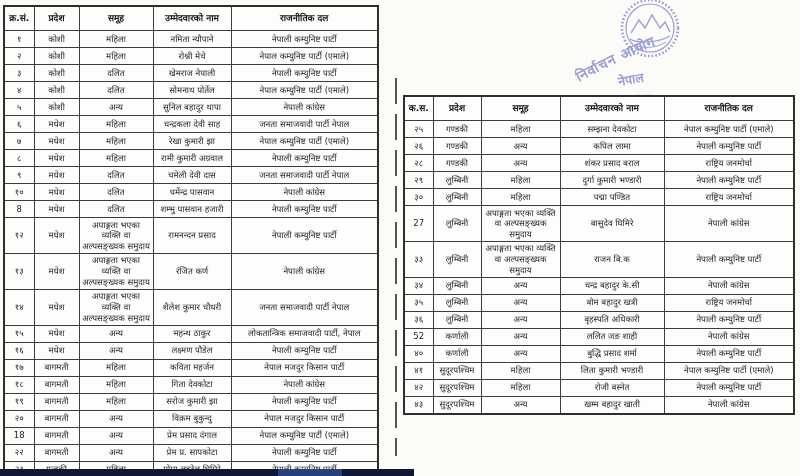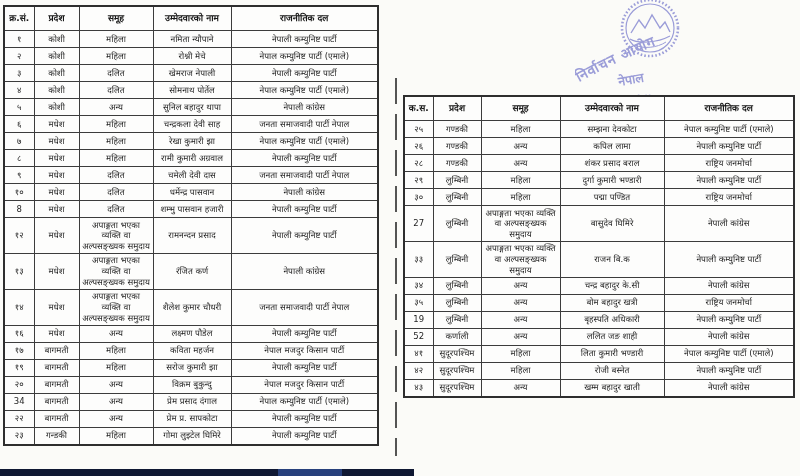--- a/index.html
+++ b/index.html
@@ -207,49 +207,63 @@
           <td>नेपाली कांग्रेस</td>
         </tr>
         <tr>
           <td>१४</td>
           <td>मधेश</td>
           <td>अपाङ्गता भएका व्यक्ति वा अल्पसङ्ख्यक समुदाय</td>
           <td>शैलेश कुमार चौधरी</td>
           <td>जनता समाजवादी पार्टी नेपाल</td>
         </tr>
         <tr>
+          <td>१५</td>
+          <td>मधेश</td>
+          <td>अन्य</td>
+          <td>महन्थ ठाकुर</td>
+          <td>लोकतान्त्रिक समाजवादी पार्टी, नेपाल</td>
+        </tr>
+        <tr>
           <td>१६</td>
           <td>मधेश</td>
           <td>अन्य</td>
           <td>लक्ष्मण पौडेल</td>
           <td>नेपाली कम्युनिष्ट पार्टी</td>
         </tr>
         <tr>
           <td>१७</td>
           <td>बागमती</td>
           <td>महिला</td>
           <td>कविता महर्जन</td>
           <td>नेपाल मजदुर किसान पार्टी</td>
         </tr>
         <tr>
+          <td>१८</td>
+          <td>बागमती</td>
+          <td>महिला</td>
+          <td>गिता देवकोटा</td>
+          <td>नेपाली कांग्रेस</td>
+        </tr>
+        <tr>
           <td>१९</td>
           <td>बागमती</td>
           <td>महिला</td>
           <td>सरोज कुमारी झा</td>
           <td>नेपाली कम्युनिष्ट पार्टी</td>
         </tr>
         <tr>
           <td>२०</td>
           <td>बागमती</td>
           <td>अन्य</td>
           <td>विक्रम बुकुन्दु</td>
           <td>नेपाल मजदुर किसान पार्टी</td>
         </tr>
         <tr>
-          <td>34</td>
+          <td>18</td>
           <td>बागमती</td>
           <td>अन्य</td>
           <td>प्रेम प्रसाद दंगाल</td>
           <td>नेपाल कम्युनिष्ट पार्टी (एमाले)</td>
         </tr>
         <tr>
           <td>२२</td>
           <td>बागमती</td>
           <td>अन्य</td>
           <td>प्रेम प्र. सापकोटा</td>
@@ -340,32 +354,39 @@
           <td>नेपाली कांग्रेस</td>
         </tr>
         <tr>
           <td>३५</td>
           <td>लुम्बिनी</td>
           <td>अन्य</td>
           <td>बोम बहादुर खत्री</td>
           <td>राष्ट्रिय जनमोर्चा</td>
         </tr>
         <tr>
-          <td>19</td>
+          <td>३६</td>
           <td>लुम्बिनी</td>
           <td>अन्य</td>
           <td>बृहस्पति अधिकारी</td>
           <td>नेपाली कम्युनिष्ट पार्टी</td>
         </tr>
         <tr>
           <td>52</td>
           <td>कर्णाली</td>
           <td>अन्य</td>
           <td>ललित जङ शाही</td>
           <td>नेपाली कांग्रेस</td>
+        </tr>
+        <tr>
+          <td>४०</td>
+          <td>कर्णाली</td>
+          <td>अन्य</td>
+          <td>बुद्धि प्रसाद शर्मा</td>
+          <td>नेपाली कम्युनिष्ट पार्टी</td>
         </tr>
         <tr>
           <td>४१</td>
           <td>सुदूरपश्चिम</td>
           <td>महिला</td>
           <td>लिता कुमारी भण्डारी</td>
           <td>नेपाल कम्युनिष्ट पार्टी (एमाले)</td>
         </tr>
         <tr>
           <td>४२</td>

